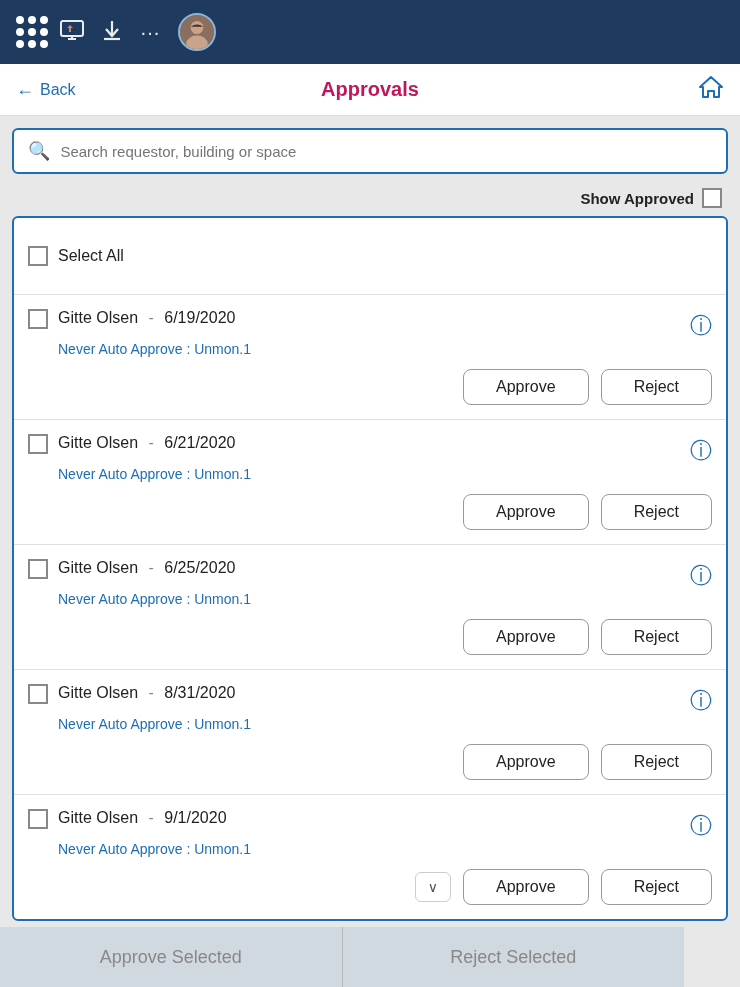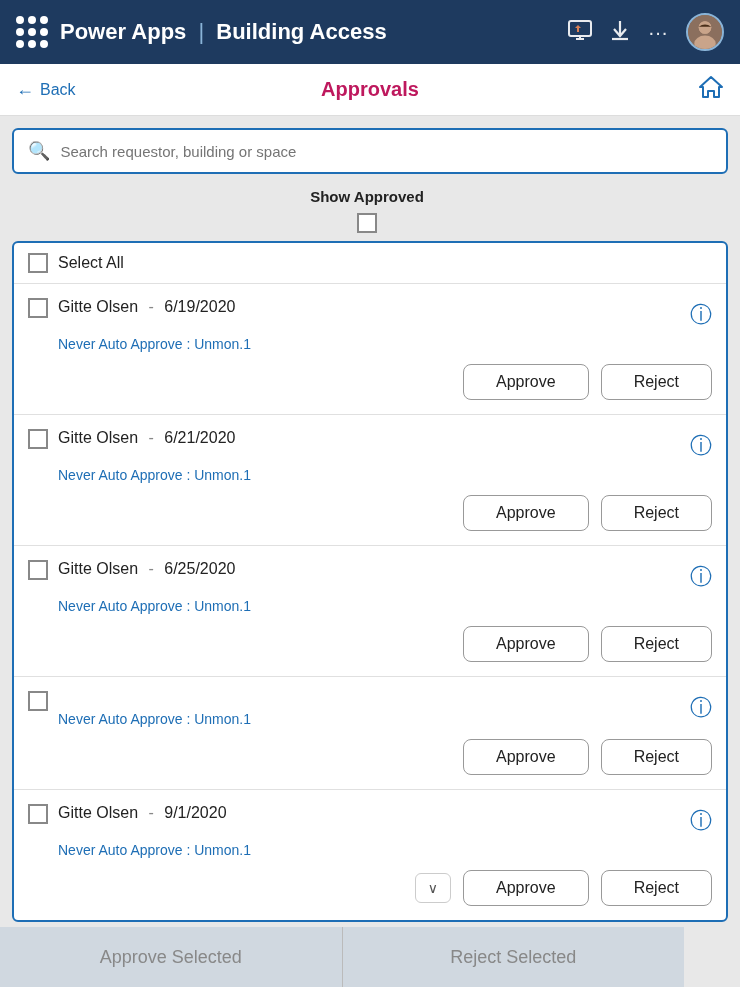--- a/index.html
+++ b/index.html
@@ -139,21 +139,20 @@
       background: transparent;
     }
 
     
     .show-approved-row {
       display: flex;
       align-items: center;
       justify-content: flex-end;
       gap: 8px;
       padding: 4px 6px 8px 0;
-      flex-direction: column;
     }
     .show-approved-label {
       font-size: 15px;
       font-weight: 600;
       color: #222;
     }
     .checkbox-square {
       width: 20px;
       height: 20px;
       border: 2px solid #888;
@@ -168,21 +167,21 @@
       border: 2px solid #1e6eb5;
       border-radius: 6px;
       overflow: hidden;
     }
 
     
     .select-all-row {
       display: flex;
       align-items: center;
       gap: 10px;
-      padding: 10px 14px;
+      padding: 28px 14px;
       border-bottom: 1px solid #e0e0e0;
     }
     .select-all-label {
       font-size: 16px;
       color: #222;
       font-weight: 500;
     }
 
     
     .approval-item {
@@ -212,21 +211,21 @@
       color: #222;
       font-weight: 500;
     }
     .item-name-date .separator {
       margin: 0 6px;
       color: #888;
     }
     .item-sub {
       font-size: 14px;
       color: #1e6eb5;
-      margin-top: 20px;
+      margin-top: 14px;
     }
     .info-icon {
       color: #1e6eb5;
       font-size: 22px;
       cursor: pointer;
       margin-top: 2px;
     }
     .item-actions {
       display: flex;
       justify-content: flex-end;
@@ -288,25 +287,20 @@
   <div class="top-bar-grid">
     <span></span>
       <span></span>
       <span></span>
     <span></span>
       <span></span>
       <span></span>
     <span></span>
       <span></span>
       <span></span>
-  </div>
-  <div class="top-bar-title">
-    <span>Power Apps</span>
-    <span class="separator">|</span>
-    <span>Building Access</span>
   </div>
   <div class="top-bar-icons">
     <span class="top-bar-icon">
       <svg width="24" height="20" viewBox="0 0 24 20" fill="none">
         <rect x="1" y="1" width="22" height="15" rx="2" stroke="white" stroke-width="2" fill="none"></rect>
         <line x1="8" y1="19" x2="16" y2="19" stroke="white" stroke-width="2"></line>
         <line x1="12" y1="16" x2="12" y2="19" stroke="white" stroke-width="2"></line>
         <line x1="10" y1="7" x2="10" y2="12" stroke="#e85" stroke-width="2"></line>
         <polygon points="10,5 7,8 13,8" fill="#e85"></polygon>
       </svg>
@@ -424,20 +418,25 @@
         <button class="action-btn">Approve</button>
         <button class="action-btn">Reject</button>
       </div>
     </div>
 
     <div class="approval-item">
       <div class="item-header">
         <div class="item-left">
           <div class="checkbox-square"></div>
           <div class="item-info">
+            <span class="item-name-date">
+              <span>Gitte Olsen</span>
+              <span class="separator"> - </span>
+              <span>8/31/2020</span>
+            </span>
             <span class="item-sub">Never Auto Approve : Unmon.1</span>
           </div>
         </div>
         <span class="info-icon">ⓘ</span>
       </div>
       <div class="item-actions">
         <button class="action-btn">Approve</button>
         <button class="action-btn">Reject</button>
       </div>
     </div>

